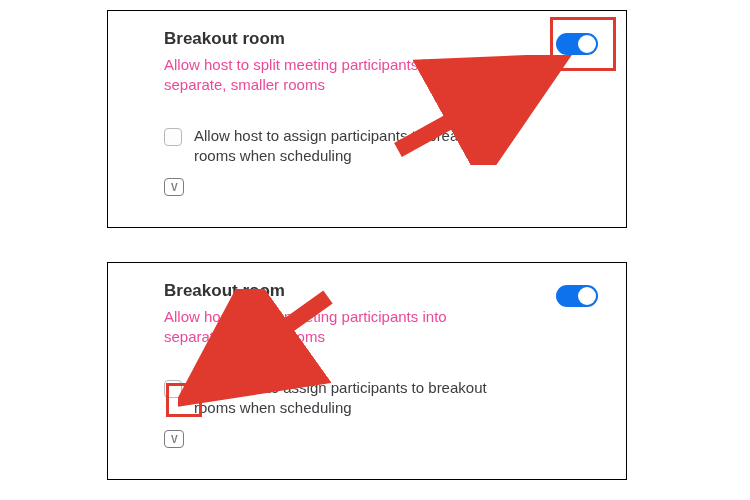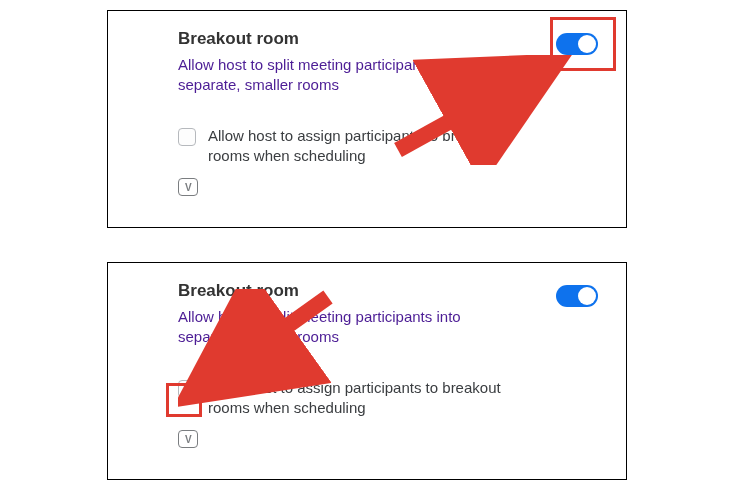--- a/index.html
+++ b/index.html
@@ -11,33 +11,33 @@
     font-family: -apple-system, BlinkMacSystemFont, "Segoe UI", Helvetica, Arial, sans-serif;
     color: #222;
     position: relative;
   }
   .panel {
     position: absolute;
     left: 107px;
     width: 520px;
     border: 1px solid #000;
     background: #fff;
-    padding: 18px 22px 16px 70px;
+    padding: 18px 22px 16px 56px;
   }
   .panel-1 { top: 10px; height: 218px; }
   .panel-2 { top: 262px; height: 218px; }
   .title {
     font-size: 17px;
     font-weight: 600;
     color: #333;
     margin-bottom: 6px;
   }
   .desc {
     font-size: 15px;
-    color: #4c1d95;
+    color: #ec4899;
     line-height: 1.35;
     max-width: 320px;
   }
   .toggle-wrap {
     position: absolute;
     top: 22px;
     right: 28px;
   }
   .toggle {
     width: 42px;

